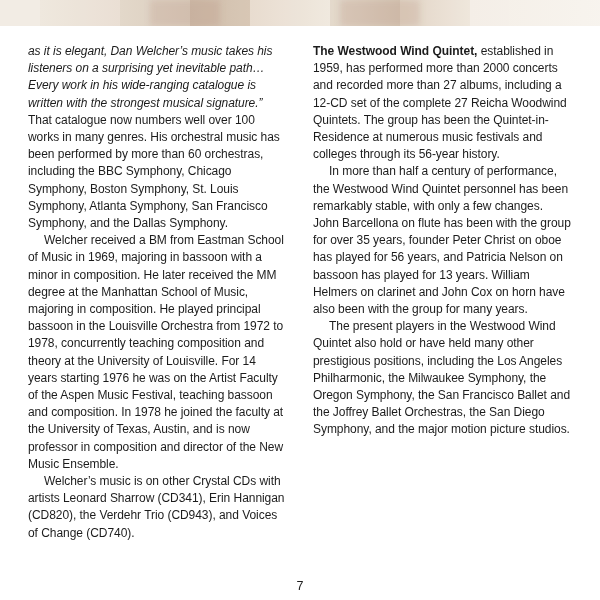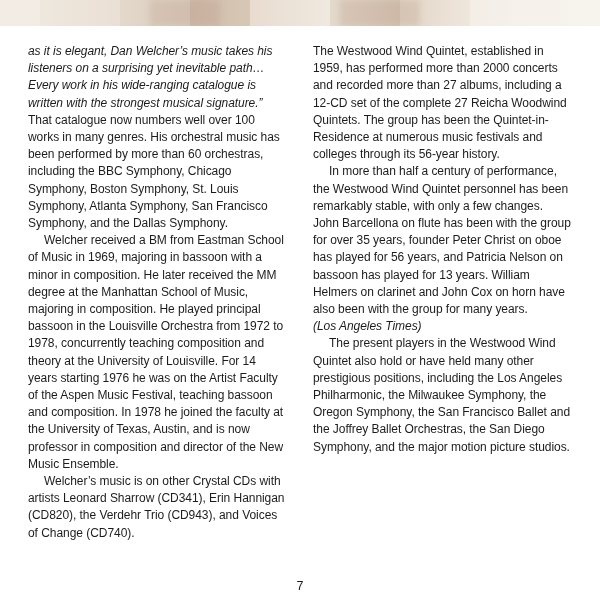--- a/index.html
+++ b/index.html
@@ -77,21 +77,21 @@
     text-align: left;
     letter-spacing: -0.05px;
   }
   p.indent {
     text-indent: 16px;
   }
   p.italic {
     font-style: italic;
   }
   .lead-bold {
-    font-weight: normal;
+    font-weight: bold;
   }
   .pagenum {
     position: absolute;
     top: 553px;
     left: 0;
     width: 600px;
     text-align: center;
     font-family: "Liberation Sans", sans-serif;
     font-size: 12.5px;
     color: #1c1c1c;
@@ -114,21 +114,20 @@
       <div class="column">
         <p class="italic">as it is elegant, Dan Welcher’s music takes his listeners on a surprising yet inevitable path…Every work in his wide-ranging catalogue is written with the strongest musical signature.”</p>
         <p>That catalogue now numbers well over 100 works in many genres. His orchestral music has been performed by more than 60 orchestras, including the BBC Symphony, Chicago Symphony, Boston Symphony, St. Louis Symphony, Atlanta Symphony, San Francisco Symphony, and the Dallas Symphony.</p>
         <p class="indent">Welcher received a BM from Eastman School of Music in 1969, majoring in bassoon with a minor in composition. He later received the MM degree at the Manhattan School of Music, majoring in composition. He played principal bassoon in the Louisville Orchestra from 1972 to 1978, concurrently teaching composition and theory at the University of Louisville. For 14 years starting 1976 he was on the Artist Faculty of the Aspen Music Festival, teaching bassoon and composition.  In 1978 he joined the faculty at the University of Texas, Austin, and is now professor in composition and director of the New Music Ensemble.</p>
         <p class="indent">Welcher’s music is on other Crystal CDs with artists Leonard Sharrow (CD341), Erin Hannigan (CD820), the Verdehr Trio (CD943), and Voices of Change (CD740).</p>
       </div>
 
       <div class="column">
         <p><span class="lead-bold">The Westwood Wind Quintet,</span><span> established in 1959, has performed more than 2000 concerts and recorded more than 27 albums, including a 12-CD set of the complete 27 Reicha Woodwind Quintets. The group has been the Quintet-in-Residence at numerous music festivals and colleges through its 56-year history.</span></p>
         <p class="indent">In more than half a century of performance, the Westwood Wind Quintet personnel has been remarkably stable, with only a few changes. John Barcellona on flute has been with the group for over 35 years, founder Peter Christ on oboe has played for 56 years, and Patricia Nelson on bassoon has played for 13 years. William Helmers on clarinet and John Cox on horn have also been with the group for many years.</p>
-        <p class="italic">(Los Angeles Times)</p>
         <p class="indent">The present players in the Westwood Wind Quintet also hold or have held many other prestigious positions, including the Los Angeles Philharmonic, the Milwaukee Symphony, the Oregon Symphony, the San Francisco Ballet and the Joffrey Ballet Orchestras, the San Diego Symphony, and the major motion picture studios.</p>
       </div>
 
     </div>
 
     <div class="pagenum">7</div>
 
   </div>
 </div>
 

